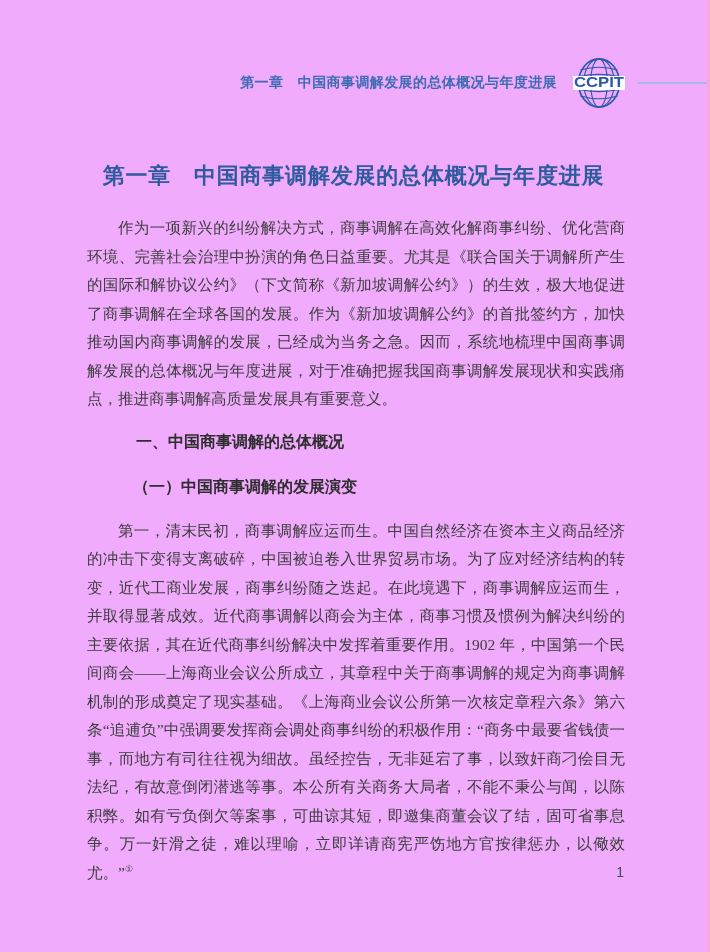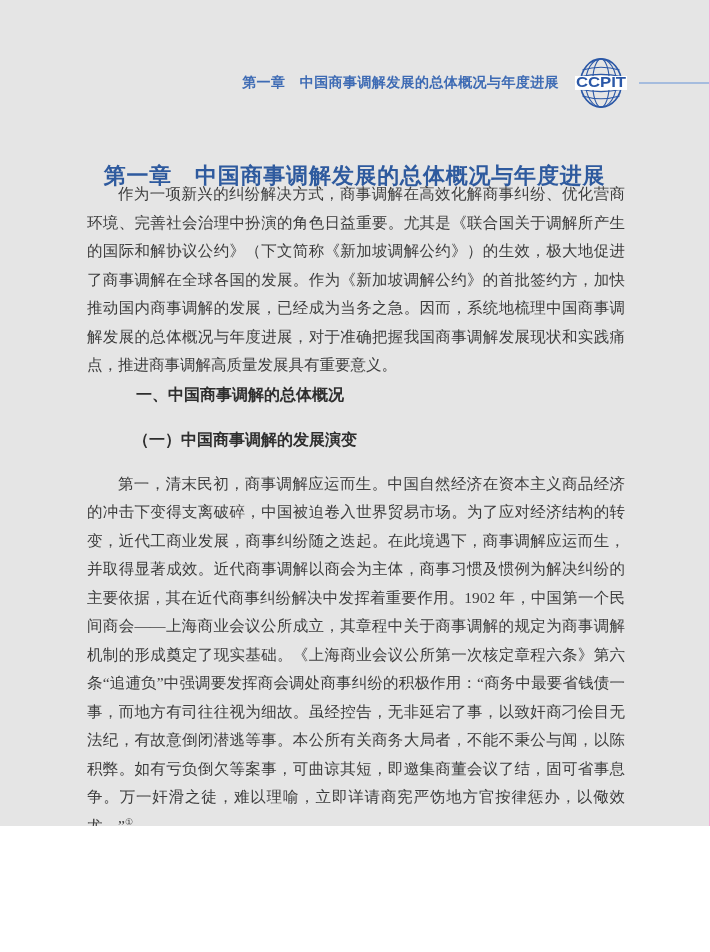--- a/index.html
+++ b/index.html
@@ -1,21 +1,21 @@
 <!DOCTYPE html>
 <html><head>
 <meta charset="utf-8">
 <style>
   html,body { margin:0; padding:0; background:#ffffff; }
   .page {
     position:relative;
-    width:710px; height:826px;
-    background:#e5e5e5;
+    width:710px; height:952px;
+    background:#f0abfc;
     box-sizing:border-box;
-    border-right:1px solid #f9a8d4;
+    border-right:3px solid #f9a8d4;
     font-family:"Liberation Serif","DejaVu Serif",serif;
     color:#3d3d3d;
     overflow:hidden;
   }
 
   
   .header {
     position:absolute; top:54px; left:0; right:0; height:58px;
     display:flex; align-items:center; justify-content:flex-end;
   }
@@ -32,31 +32,31 @@
   
   .main-title {
     position:absolute; top:146px; left:0; right:0;
     text-align:center;
     font-size:22px; font-weight:bold; letter-spacing:0.8px;
     color:#2e5a9e;
   }
 
   
   .content {
-    position:absolute; top:180px; left:87px; width:538px;
+    position:absolute; top:214px; left:87px; width:538px;
     font-size:15.5px; line-height:28.5px;
     text-align:justify;
   }
   .content p { margin:0; text-indent:2em; }
   .heading-1, .heading-2 {
     font-family:"Liberation Sans","DejaVu Sans",sans-serif;
     font-weight:bold; font-size:16px; color:#2e2e2e;
     line-height:29px; text-align:left;
   }
-  .heading-1 { padding-left:49px; margin:0 0 0 0; }
+  .heading-1 { padding-left:49px; margin:13px 0 0 0; }
   .heading-2 { padding-left:30px; margin:16px; }
   .fn-ref { font-size:9px; vertical-align:super; line-height:0; }
 
   
   .footnote { position:absolute; top:805px; left:87px; width:540px; }
   .footnote-divider {
     margin-left:26px; width:120px; height:0;
     border-top:2px solid #4f4f4f;
   }
   .footnote-text {

